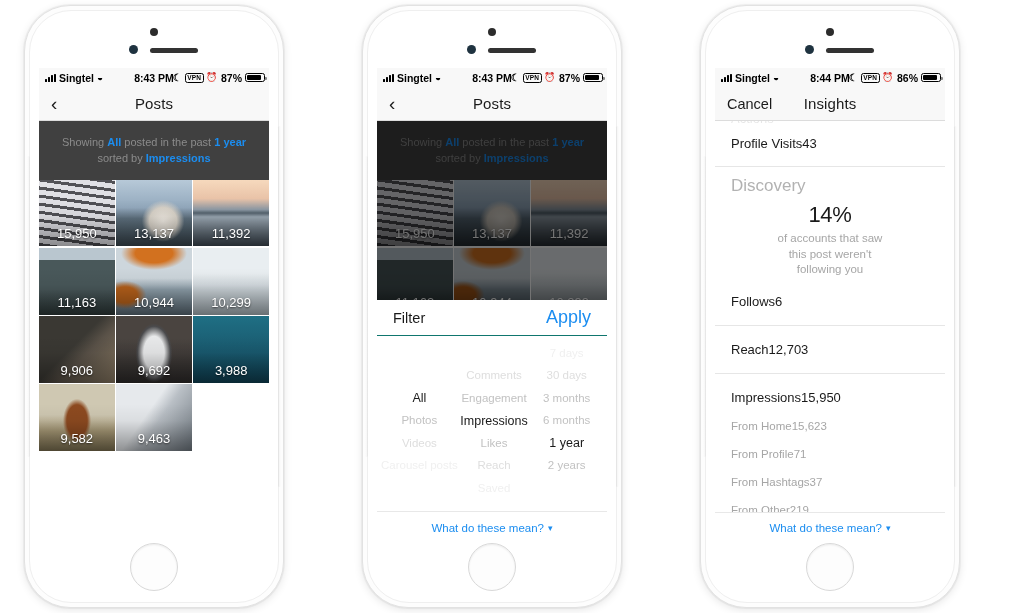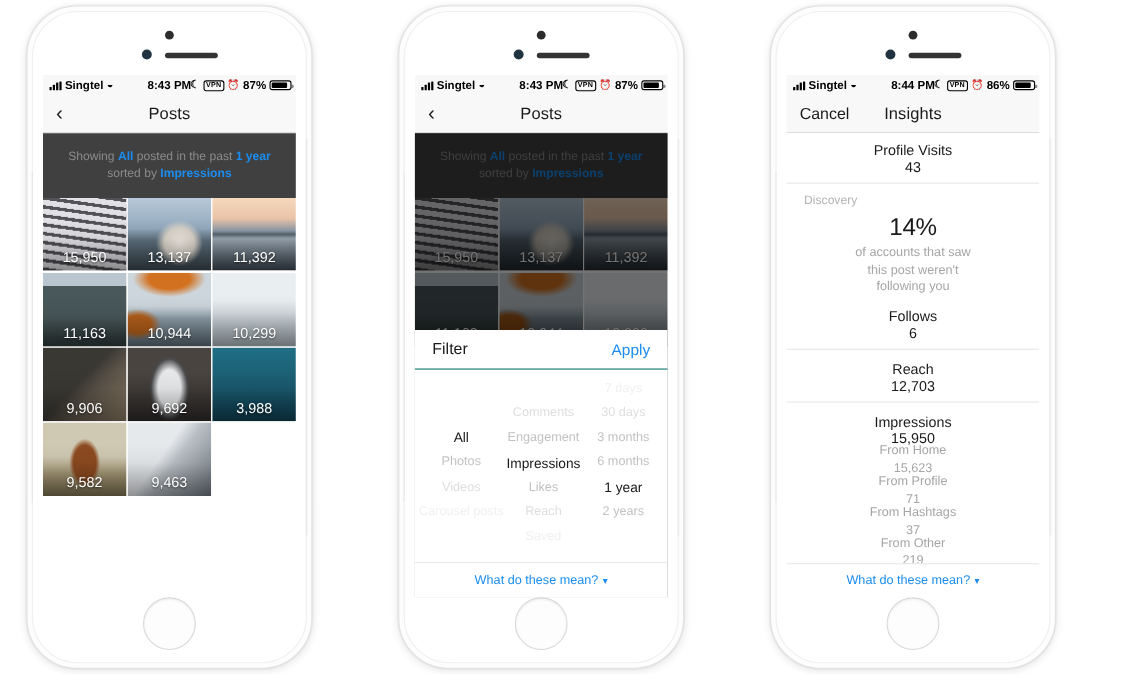--- a/index.html
+++ b/index.html
@@ -229,21 +229,21 @@
   .sheet {
     position: absolute; left: 0; right: 0; bottom: 0; z-index: 6;
     background: #fff; display: flex; flex-direction: column;
     height: 243px;
   }
   .sheet-head {
     height: 36px; display: flex; align-items: center; justify-content: space-between;
     padding: 0 16px; border-bottom: 1px solid #0f766e;
   }
   .sheet-title { font-size: 14.5px; color: #1a1a1a; }
-  .sheet-apply { font-size: 14px; color: #1b8df0; }
+  .sheet-apply { font-size: 18px; color: #1b8df0; }
   .wheels {
     flex: 1; display: grid; grid-template-columns: repeat(3, 1fr);
     padding: 6px 4px 2px; position: relative;
   }
   .wheel { display: flex; flex-direction: column; align-items: center; justify-content: flex-start; }
   .wheel .row {
     font-size: 11.5px; line-height: 1;
     height: 22.5px; display: flex; align-items: center; justify-content: center;
     color: #c9c9c9; white-space: nowrap;
   }
@@ -255,31 +255,31 @@
     height: 32px; border-top: 1px solid #e8e8e8;
     display: flex; align-items: center; justify-content: center;
     font-size: 11.5px; color: #1b8df0;
   }
   .caret { display: inline-block; margin-left: 4px; font-size: 9px; }
 
   
   .ins-body { background: #fff; height: calc(100% - 53px); position: relative; overflow: hidden; }
   .ins-clip { position: absolute; left: 0; right: 0; top: -14px; }
   .ins-row {
-    display: flex; align-items: center; justify-content: space-between;
-    padding: 0 16px; height: 28px; flex-direction: column;
+    display: flex; align-items: center; 
+    padding: 0 16px; height: 28px;
   }
   .ins-row .lbl { font-size: 13px; color: #1a1a1a; }
   .ins-row .val { font-size: 13px; color: #1a1a1a; }
   .ins-row.sub .lbl, .ins-row.sub .val { color: #a6a6a6; font-size: 11.5px; }
   .ins-row.ghost { opacity: 0.10; height: 22px; }
   .ins-sep { height: 1px; background: #e6e6e6; margin: 0; }
   .ins-pad-top { height: 10px; }
   .ins-pad { height: 9px; }
-  .sect-label { padding: 9px 16px 3px; font-size: 11px; color: #b2b2b2; }
+  .sect-label { padding: 9px 16px 3px; font-size: 17px; color: #b2b2b2; }
   .discovery-block { text-align: center; padding: 3px 20px 10px; }
   .disc-pct { font-size: 22px; color: #1a1a1a; letter-spacing: -0.3px; }
   .disc-txt { font-size: 11.5px; color: #a6a6a6; line-height: 1.35; margin-top: 3px; }
   .ins-foot {
     position: absolute; left: 0; right: 0; bottom: 0; height: 31px;
     border-top: 1px solid #e8e8e8; display: flex; align-items: center; justify-content: center;
     font-size: 11.5px; color: #1b8df0; background: #fff;
   }
 </style>
 </head>

